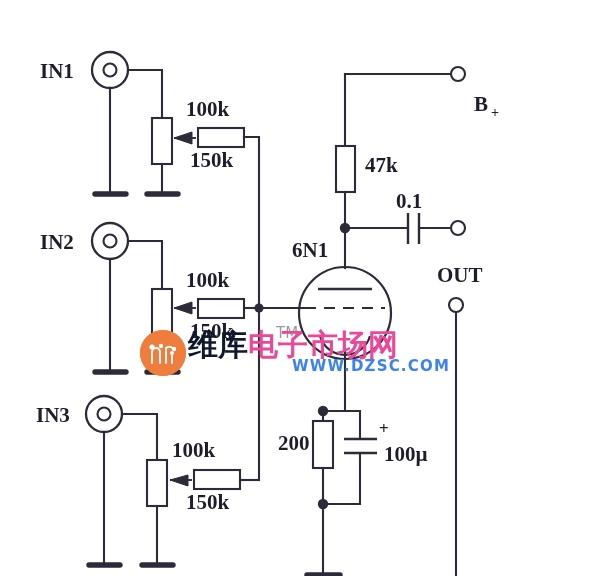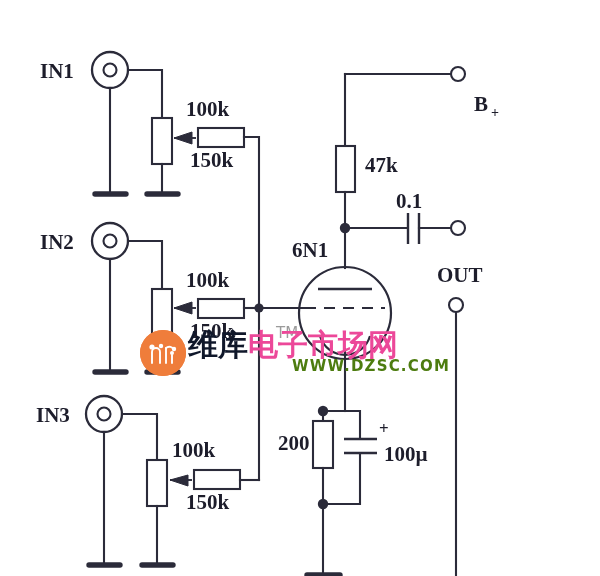--- a/index.html
+++ b/index.html
@@ -148,21 +148,21 @@
     color: #9b9b9b;
     text-align: right;
   }
   .wm-url {
     position: absolute;
     left: 152px;
     top: 33px;
     font-family: "DejaVu Sans", sans-serif;
     font-weight: bold;
     font-size: 15px;
-    color: #4d7c0f;
+    color: #3b82f6;
     letter-spacing: 1.2px;
     white-space: nowrap;
     text-align: right;
   }
   .wm-slogan {
     position: absolute;
     left: 12px;
     top: 52px;
     font-family: "DejaVu Sans", sans-serif;
     font-size: 16px;

